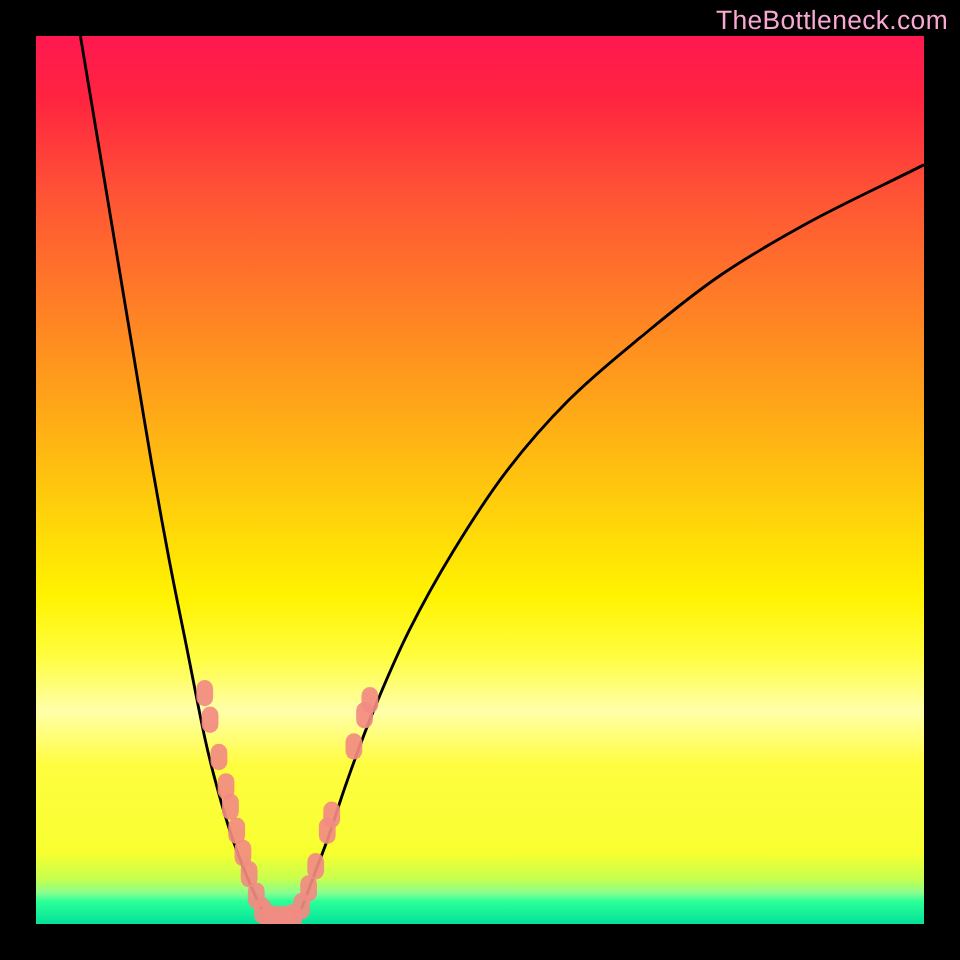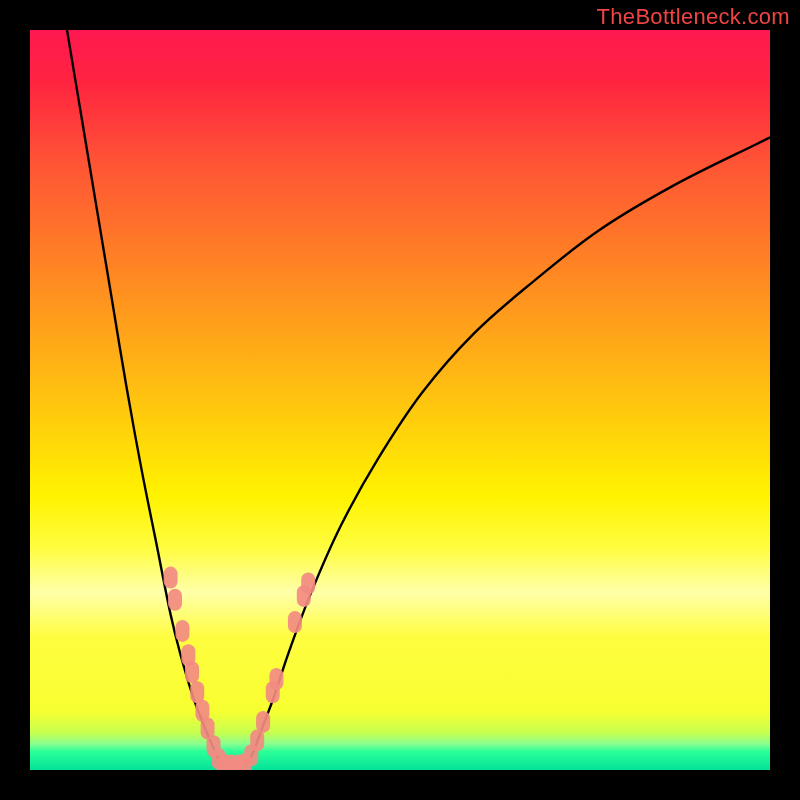--- a/index.html
+++ b/index.html
@@ -18,21 +18,21 @@
     top: 30px;
     left: 30px;
     width: 740px;
     height: 740px;
   }
 
   .watermark {
     position: absolute;
     top: 4px;
     right: 10px;
-    color: #ef4444;
+    color: #f9a8d4;
     font-size: 22px;
     font-weight: 500;
     letter-spacing: 0.3px;
   }
 
   svg { display: block; }
 </style>
 </head>
 <body>
 

